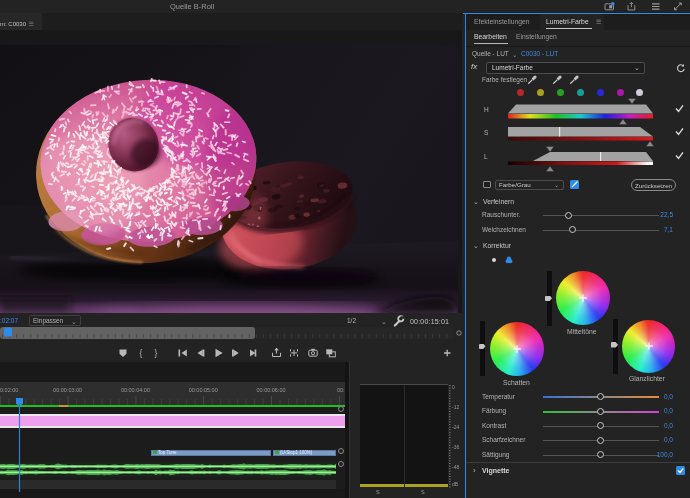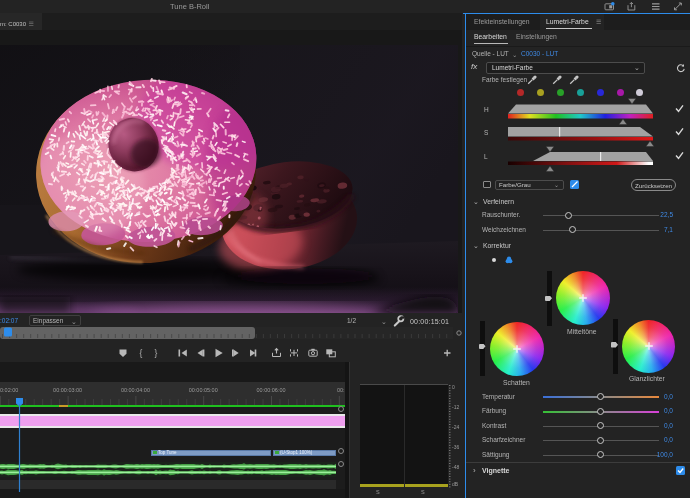--- a/index.html
+++ b/index.html
@@ -1,21 +1,21 @@
 <!DOCTYPE html>
 <html><head><meta charset="utf-8">
 <style>
 *{margin:0;padding:0;box-sizing:border-box}
 html,body{width:690px;height:498px;overflow:hidden}
 body{background:#1d1d1d;font-family:"Liberation Sans",sans-serif;position:relative}
 .abs{position:absolute}
 </style></head><body>
 
 <div style="position:absolute;left:0px;top:0px;width:690px;height:13px;background:#232323;"></div>
-<div style="position:absolute;left:170px;top:3px;font-size:7.5px;color:#9a9a9a;font-weight:normal;white-space:nowrap;line-height:1;">Tune B-Roll</div>
+<div style="position:absolute;left:170px;top:3px;font-size:7.5px;color:#9a9a9a;font-weight:normal;white-space:nowrap;line-height:1;">Quelle B-Roll</div>
 <svg class="abs" style="left:600px;top:0px" width="90" height="13" viewBox="0 0 90 13">
 <g stroke="#9a9a9a" fill="none" stroke-width="0.9">
 <rect x="5" y="3.8" width="8.5" height="6" rx="0.8"></rect>
 <rect x="9.2" y="5.2" width="3" height="3.2" fill="#9a9a9a" stroke="none"></rect>
 <circle cx="12.8" cy="3.8" r="1.8" fill="#2d8ceb" stroke="none"></circle>
 <path d="M28 5.2 v4.8 h6.8 V5.2"></path>
 <path d="M31.4 7.2 V2.6 M29.8 4 l1.6-1.6 1.6 1.6"></path>
 </g>
 <g stroke="#9a9a9a" stroke-width="1.1">
 <path d="M52 3.9 h7.5 M52 6.5 h7.5 M52 9.1 h7.5"></path>

